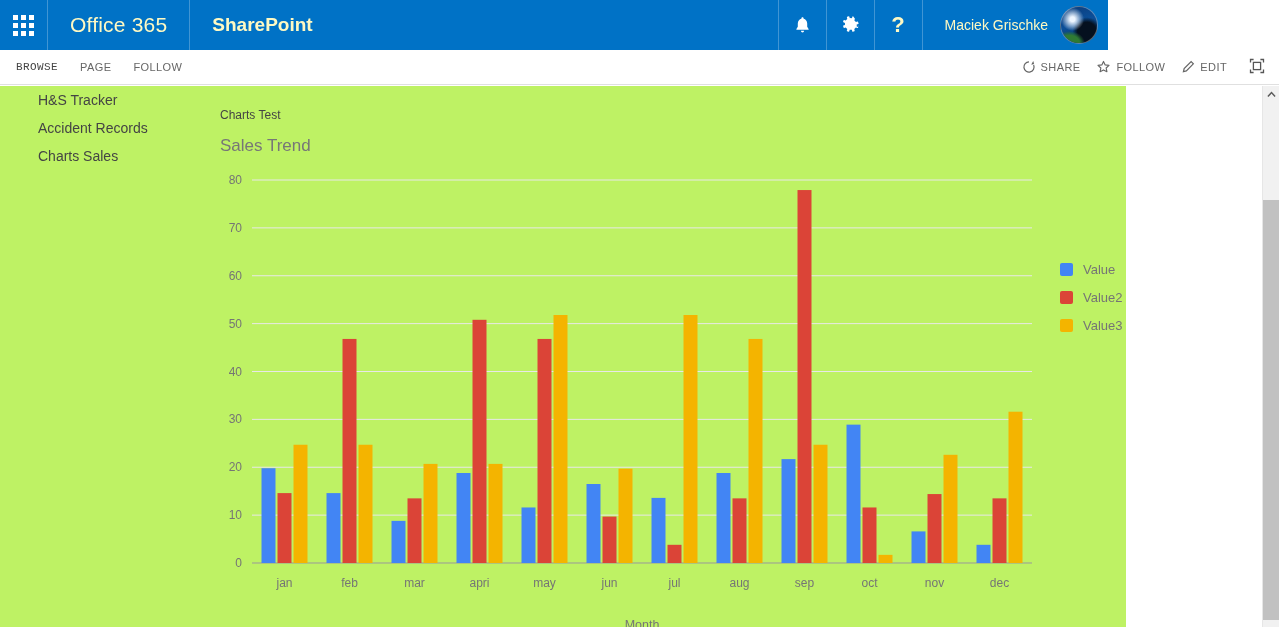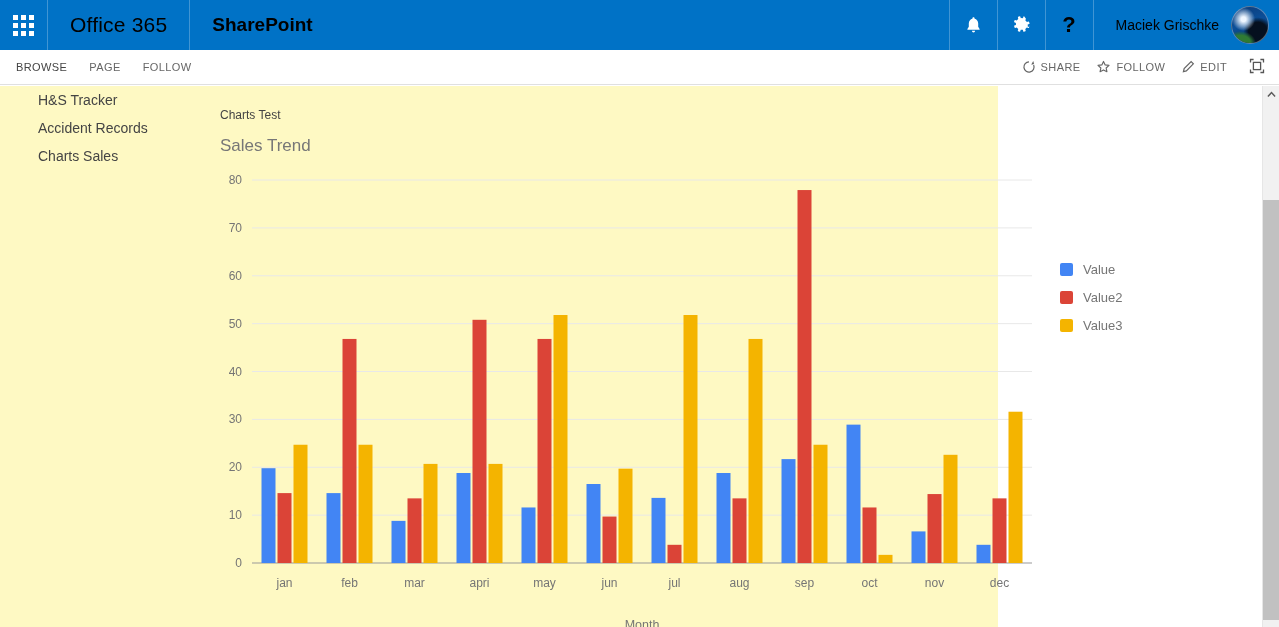--- a/index.html
+++ b/index.html
@@ -8,24 +8,24 @@
     margin: 0; padding: 0;
     width: 1279px; height: 627px;
     overflow: hidden;
     background: #ffffff;
     font-family: "Liberation Sans", sans-serif;
   }
 
   
   .suite-bar {
     position: absolute; top: 0; left: 0;
-    width: 1279px; height: 50px;
+    width: 1108px; height: 50px;
     background: #0072c6;
     display: flex; align-items: stretch;
-    color: #000000;
+    color: #fef9c3;
   }
   .waffle {
     width: 48px; display: flex; align-items: center; justify-content: center;
     cursor: pointer;
     border-right: 1px solid rgba(255,255,255,0.25);
   }
   .waffle-grid {
     display: grid;
     grid-template-columns: repeat(3, 5px);
     grid-template-rows: repeat(3, 5px);
@@ -76,34 +76,34 @@
   .ribbon {
     position: absolute; top: 50px; left: 0;
     width: 1279px; height: 35px;
     background: #ffffff;
     border-bottom: 1px solid #e0e0e0;
     display: flex; align-items: center;
     font-size: 11px; color: #666666;
   }
   .ribbon-tabs { display: flex; gap: 22px; padding-left: 16px; }
   .ribbon-tab { cursor: pointer; letter-spacing: .4px; }
-  .ribbon-tab.active { color: #444; }
+  .ribbon-tab.active { color: #444; font-family: Liberation Mono, monospace; }
   .ribbon-right {
     margin-left: auto; display: flex; align-items: center;
     gap: 16px; padding-right: 14px; color: #666;
   }
   .ribbon-act { display: flex; align-items: center; gap: 5px; cursor: pointer; letter-spacing: .4px; text-align: right; }
   .ribbon-act svg { display: block; }
   .focus-btn { cursor: pointer; padding-left: 6px; }
 
   
   .page-body {
     position: absolute; top: 86px; left: 0;
-    width: 998px; height: 541px;
-    background: #fef9c3;
+    width: 1126px; height: 541px;
+    background: #bef264;
   }
 
   
   .leftnav {
     position: absolute; left: 0; top: 0;
     width: 200px; height: 541px;
     padding-top: 0px;
   }
   .nav-item {
     font-size: 14px; color: #444444;

